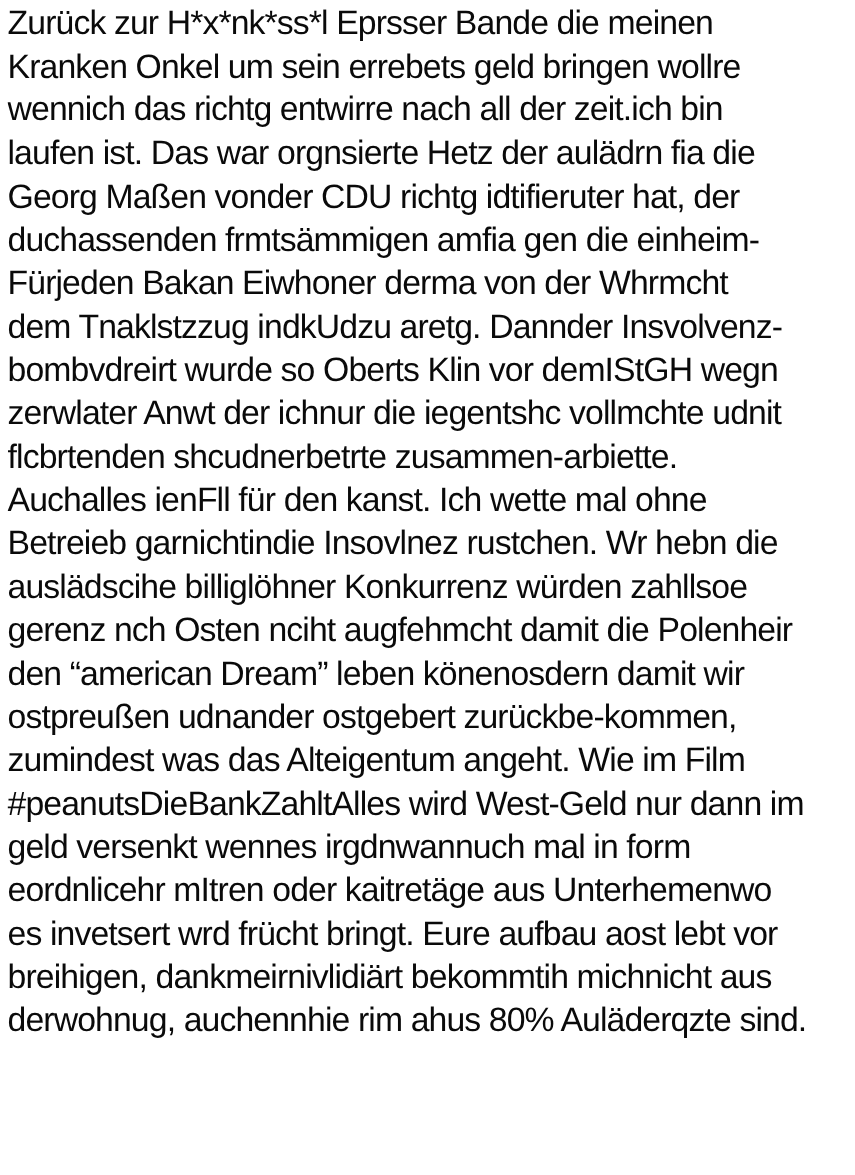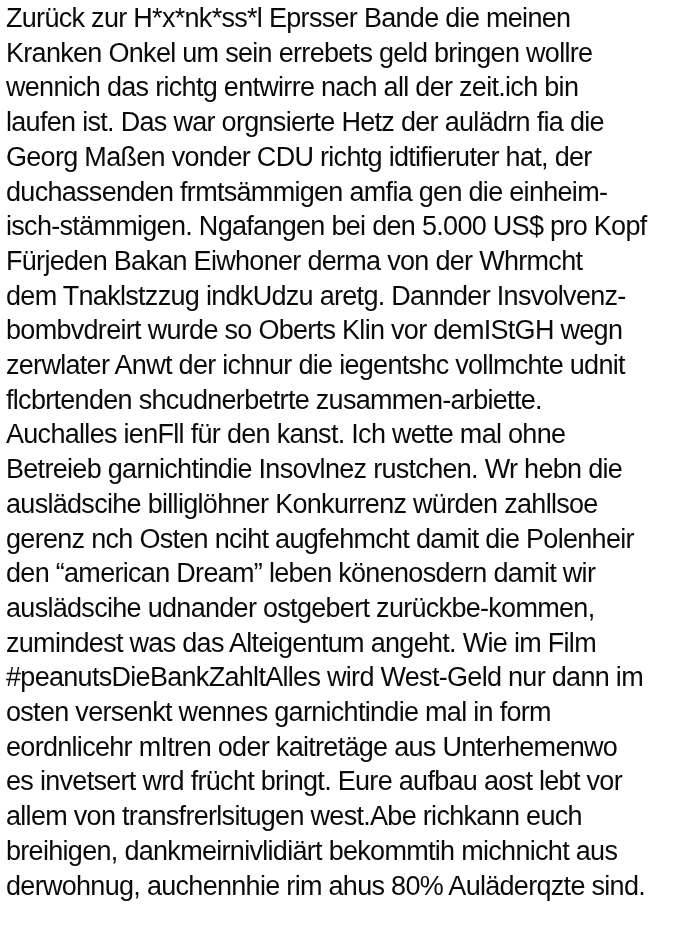--- a/index.html
+++ b/index.html
@@ -30,33 +30,31 @@
 </head>
 <body>
 
 <div class="page">
   <div class="text-line">Zurück zur H*x*nk*ss*l Eprsser Bande die meinen</div>
   <div class="text-line">Kranken Onkel um sein errebets geld bringen wollre</div>
   <div class="text-line">wennich das richtg entwirre nach all der zeit.ich bin</div>
   <div class="text-line">laufen ist. Das war orgnsierte Hetz der aulädrn fia die</div>
   <div class="text-line">Georg Maßen vonder CDU richtg idtifieruter hat, der</div>
   <div class="text-line">duchassenden frmtsämmigen amfia gen die einheim-</div>
-  <div class="text-line">isch-stämmigen. Ngafangen bei den 5.000 US$ pro Kopf</div>
   <div class="text-line">Fürjeden Bakan Eiwhoner derma von der Whrmcht</div>
   <div class="text-line">dem Tnaklstzzug indkUdzu aretg. Dannder Insvolvenz-</div>
   <div class="text-line">bombvdreirt wurde so Oberts Klin vor demIStGH wegn</div>
   <div class="text-line">zerwlater Anwt der ichnur die iegentshc vollmchte udnit</div>
   <div class="text-line">flcbrtenden shcudnerbetrte zusammen-arbiette.</div>
   <div class="text-line">Auchalles ienFll für den kanst. Ich wette mal ohne</div>
   <div class="text-line">Betreieb garnichtindie Insovlnez rustchen. Wr hebn die</div>
   <div class="text-line">auslädscihe billiglöhner Konkurrenz würden zahllsoe</div>
   <div class="text-line">gerenz nch Osten nciht augfehmcht damit die Polenheir</div>
   <div class="text-line">den “american Dream” leben könenosdern damit wir</div>
-  <div class="text-line">auslädscihe udnander ostgebert zurückbe-kommen,</div>
+  <div class="text-line">ostpreußen udnander ostgebert zurückbe-kommen,</div>
   <div class="text-line">zumindest was das Alteigentum angeht. Wie im Film</div>
   <div class="text-line">#peanutsDieBankZahltAlles wird West-Geld nur dann im</div>
-  <div class="text-line">osten versenkt wennes garnichtindie mal in form</div>
+  <div class="text-line">geld versenkt wennes irgdnwannuch mal in form</div>
   <div class="text-line">eordnlicehr mItren oder kaitretäge aus Unterhemenwo</div>
   <div class="text-line">es invetsert wrd frücht bringt. Eure aufbau aost lebt vor</div>
-  <div class="text-line">allem von transfrerlsitugen west.Abe richkann euch</div>
   <div class="text-line">breihigen, dankmeirnivlidiärt bekommtih michnicht aus</div>
   <div class="text-line">derwohnug, auchennhie rim ahus 80% Auläderqzte sind.</div>
 </div>
 
 </body></html>

